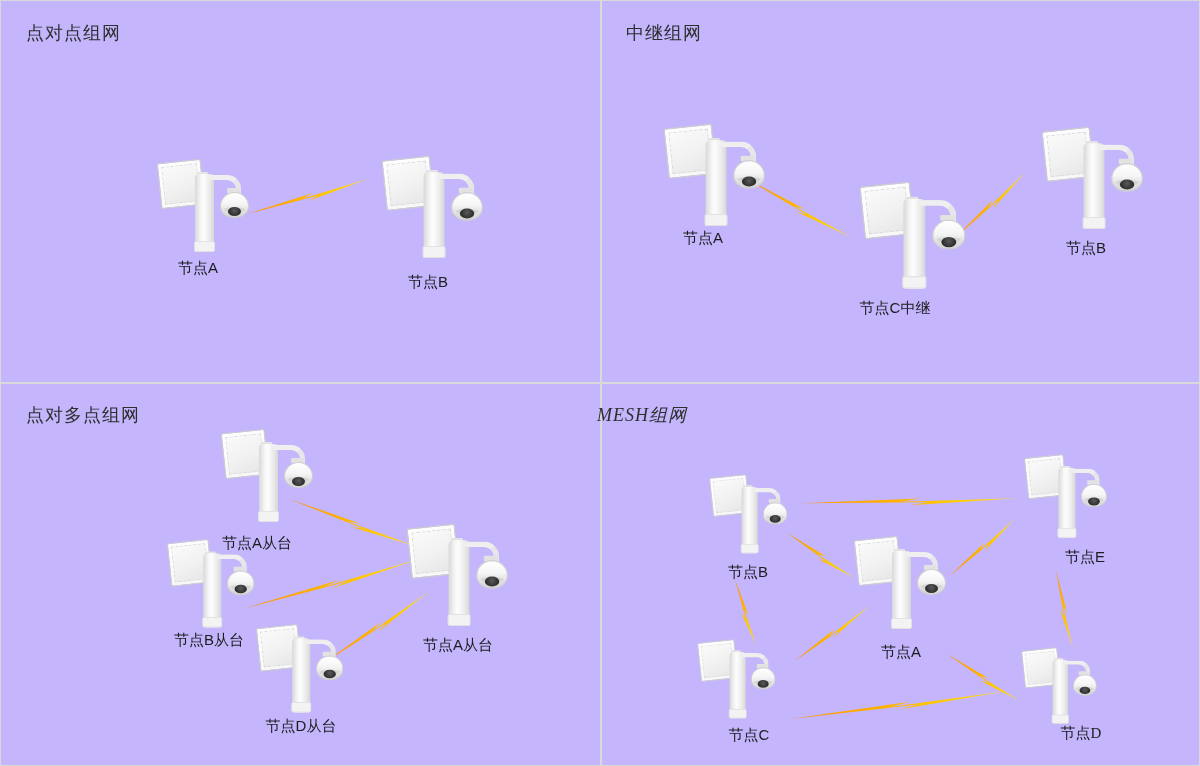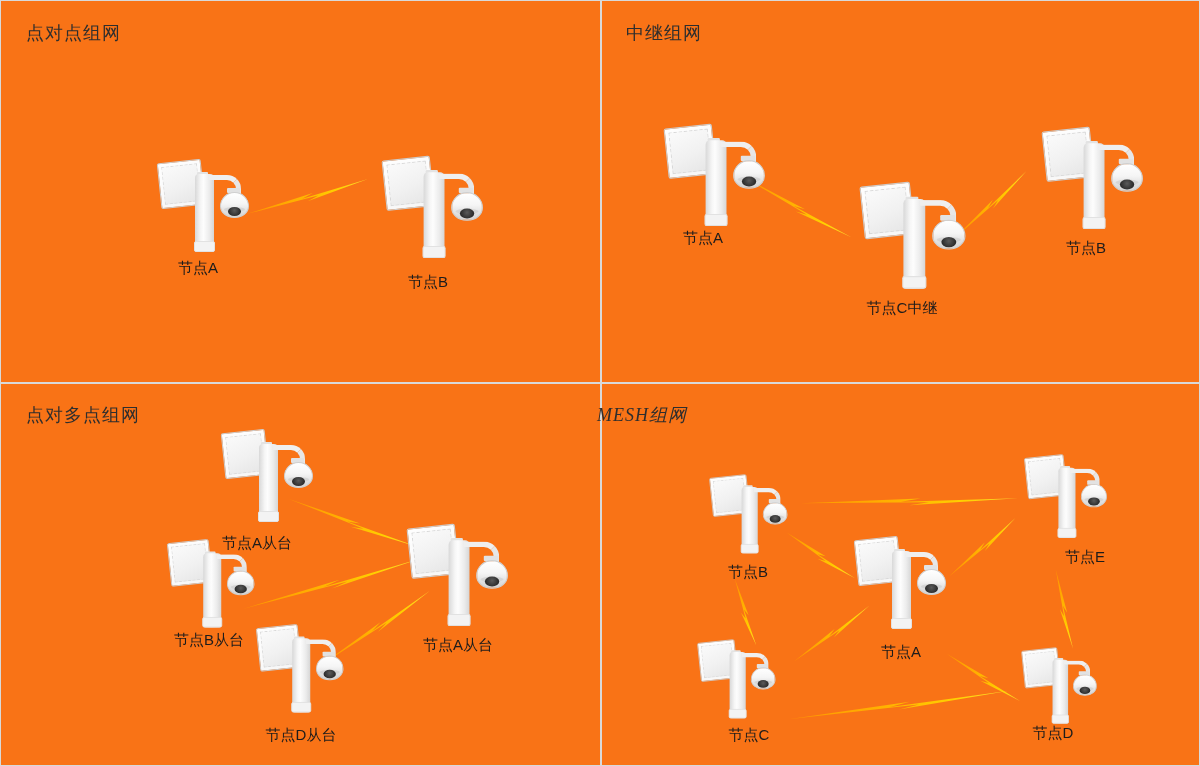--- a/index.html
+++ b/index.html
@@ -1,16 +1,16 @@
 <!DOCTYPE html>
 <html><head>
 <meta charset="utf-8">
 <style>
   html,body{margin:0;padding:0;background:#fff;}
-  .canvas{position:relative;width:1200px;height:766px;background:#f97316;
+  .canvas{position:relative;width:1200px;height:766px;background:#c4b5fd;
           border:1px solid #d9d9d9;box-sizing:border-box;overflow:hidden;
           font-family:"Liberation Sans","DejaVu Sans",sans-serif;}
   .divider-v{position:absolute;left:599px;top:0;width:2px;height:100%;background:#d9d9d9;}
   .divider-h{position:absolute;left:0;top:381px;width:100%;height:2px;background:#d9d9d9;}
   .qtitle{position:absolute;font-family:"Liberation Serif","DejaVu Serif",serif;
           font-size:18px;color:#2e2e2e;letter-spacing:1px;white-space:nowrap;}
   
   .bolt{position:absolute;height:18px;transform-origin:0 50%;z-index:1;
         background:linear-gradient(90deg,#ff9500 0%,#ffb300 45%,#ffd000 75%,#ffdd33 100%);
         clip-path:polygon(0% 85%,55% 30%,46% 52%,100% 4%,50% 70%,59% 48%);}
@@ -104,21 +104,21 @@
   </div>
   <div class="node" style="left:861px;top:183px;">
     <div class="gfx" style="transform:scale(1.15);">
       <div class="panel"></div>
       <div class="bracket"></div>
       <div class="pole"></div>
       <div class="arm"></div>
       <div class="mount"></div>
       <div class="dome"></div>
     </div>
-    <span class="nlabel" style="left:40px;top:115px;">节点C中继</span>
+    <span class="nlabel" style="left:33px;top:115px;">节点C中继</span>
   </div>
   <div class="node" style="left:1043px;top:128px;">
     <div class="gfx" style="transform:scale(1.1);">
       <div class="panel"></div>
       <div class="bracket"></div>
       <div class="pole"></div>
       <div class="arm"></div>
       <div class="mount"></div>
       <div class="dome"></div>
     </div>
@@ -149,21 +149,21 @@
   </div>
   <div class="node" style="left:257px;top:625px;">
     <div class="gfx" style="transform:scale(0.95);">
       <div class="panel"></div>
       <div class="bracket"></div>
       <div class="pole"></div>
       <div class="arm"></div>
       <div class="mount"></div>
       <div class="dome"></div>
     </div>
-    <span class="nlabel" style="left:43px;top:100px;">节点D从台</span>
+    <span class="nlabel" style="left:43px;top:91px;">节点D从台</span>
   </div>
   <div class="node" style="left:408px;top:525px;">
     <div class="gfx" style="transform:scale(1.1);">
       <div class="panel"></div>
       <div class="bracket"></div>
       <div class="pole"></div>
       <div class="arm"></div>
       <div class="mount"></div>
       <div class="dome"></div>
     </div>
@@ -216,15 +216,15 @@
   </div>
   <div class="node" style="left:1022px;top:648px;">
     <div class="gfx" style="transform:scale(0.82);">
       <div class="panel"></div>
       <div class="bracket"></div>
       <div class="pole"></div>
       <div class="arm"></div>
       <div class="mount"></div>
       <div class="dome"></div>
     </div>
-    <span class="nlabel" style="left:30px;top:75px;">节点D</span>
+    <span class="nlabel" style="left:58px;top:75px;font-family:Liberation Serif, serif;">节点D</span>
   </div>
 </div>
 
 </body></html>

